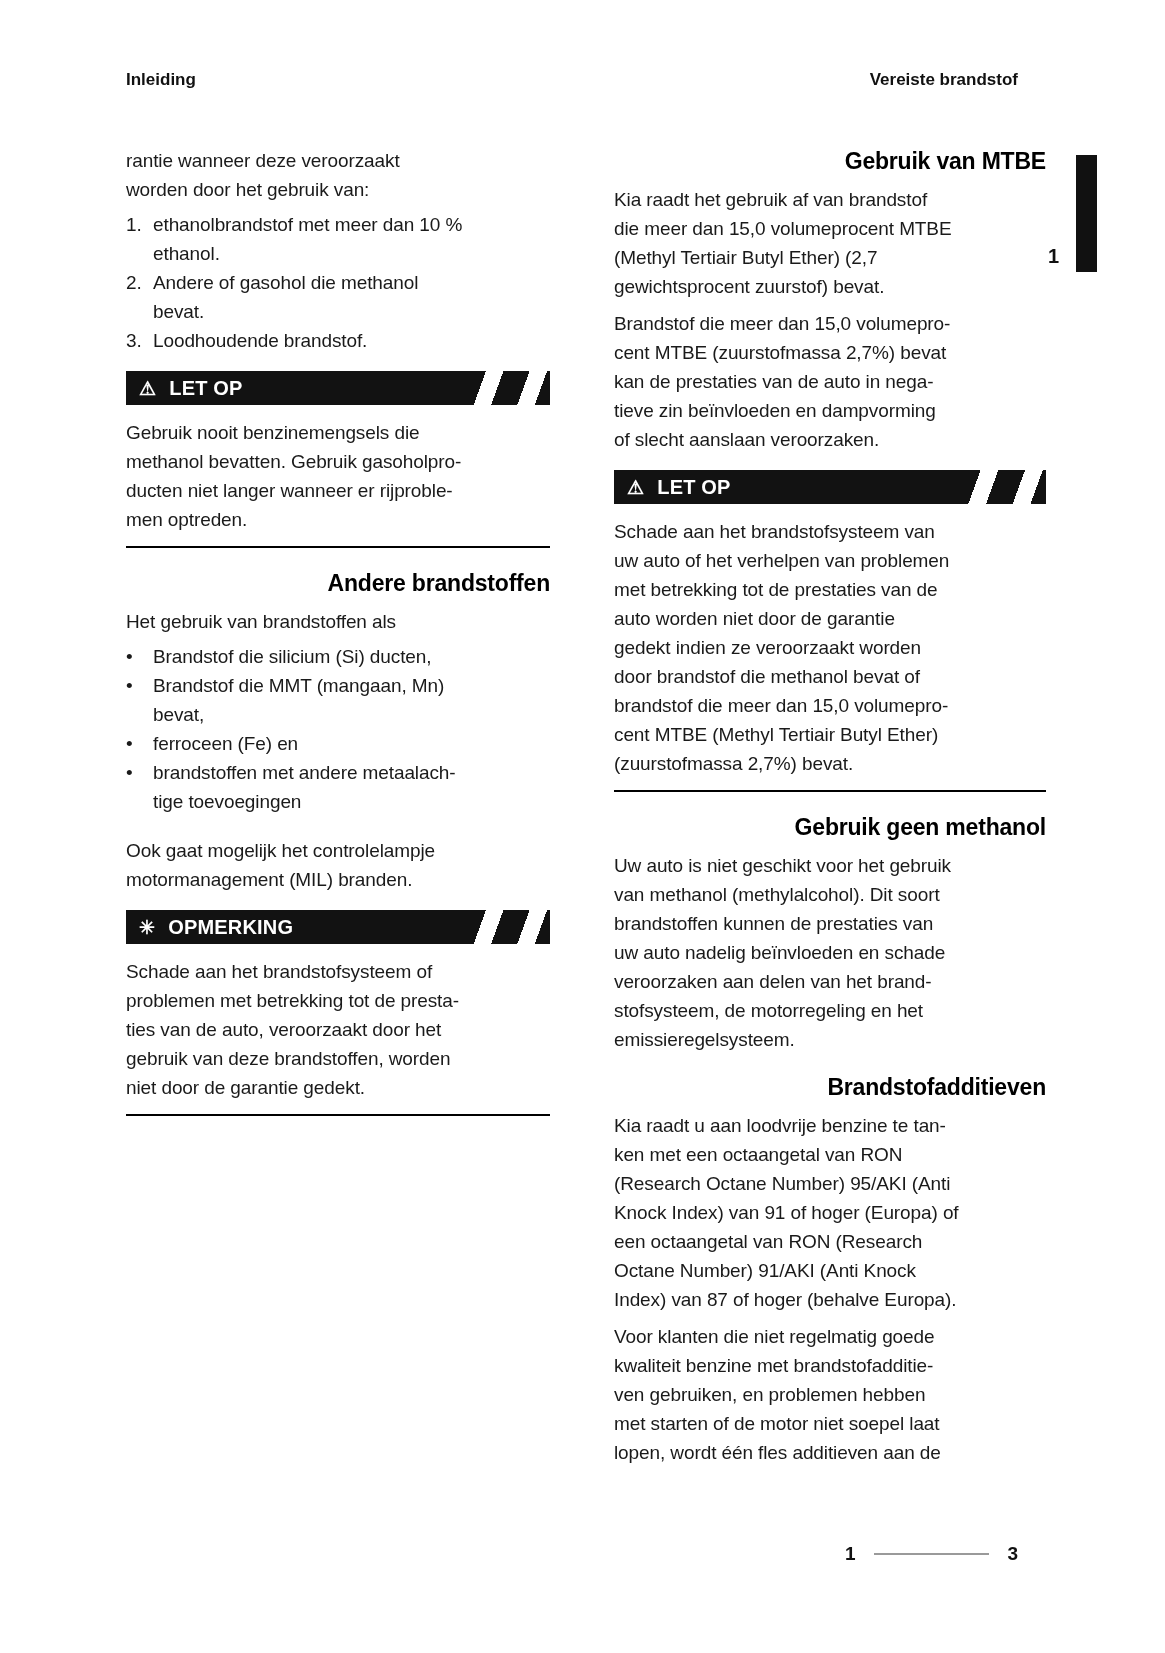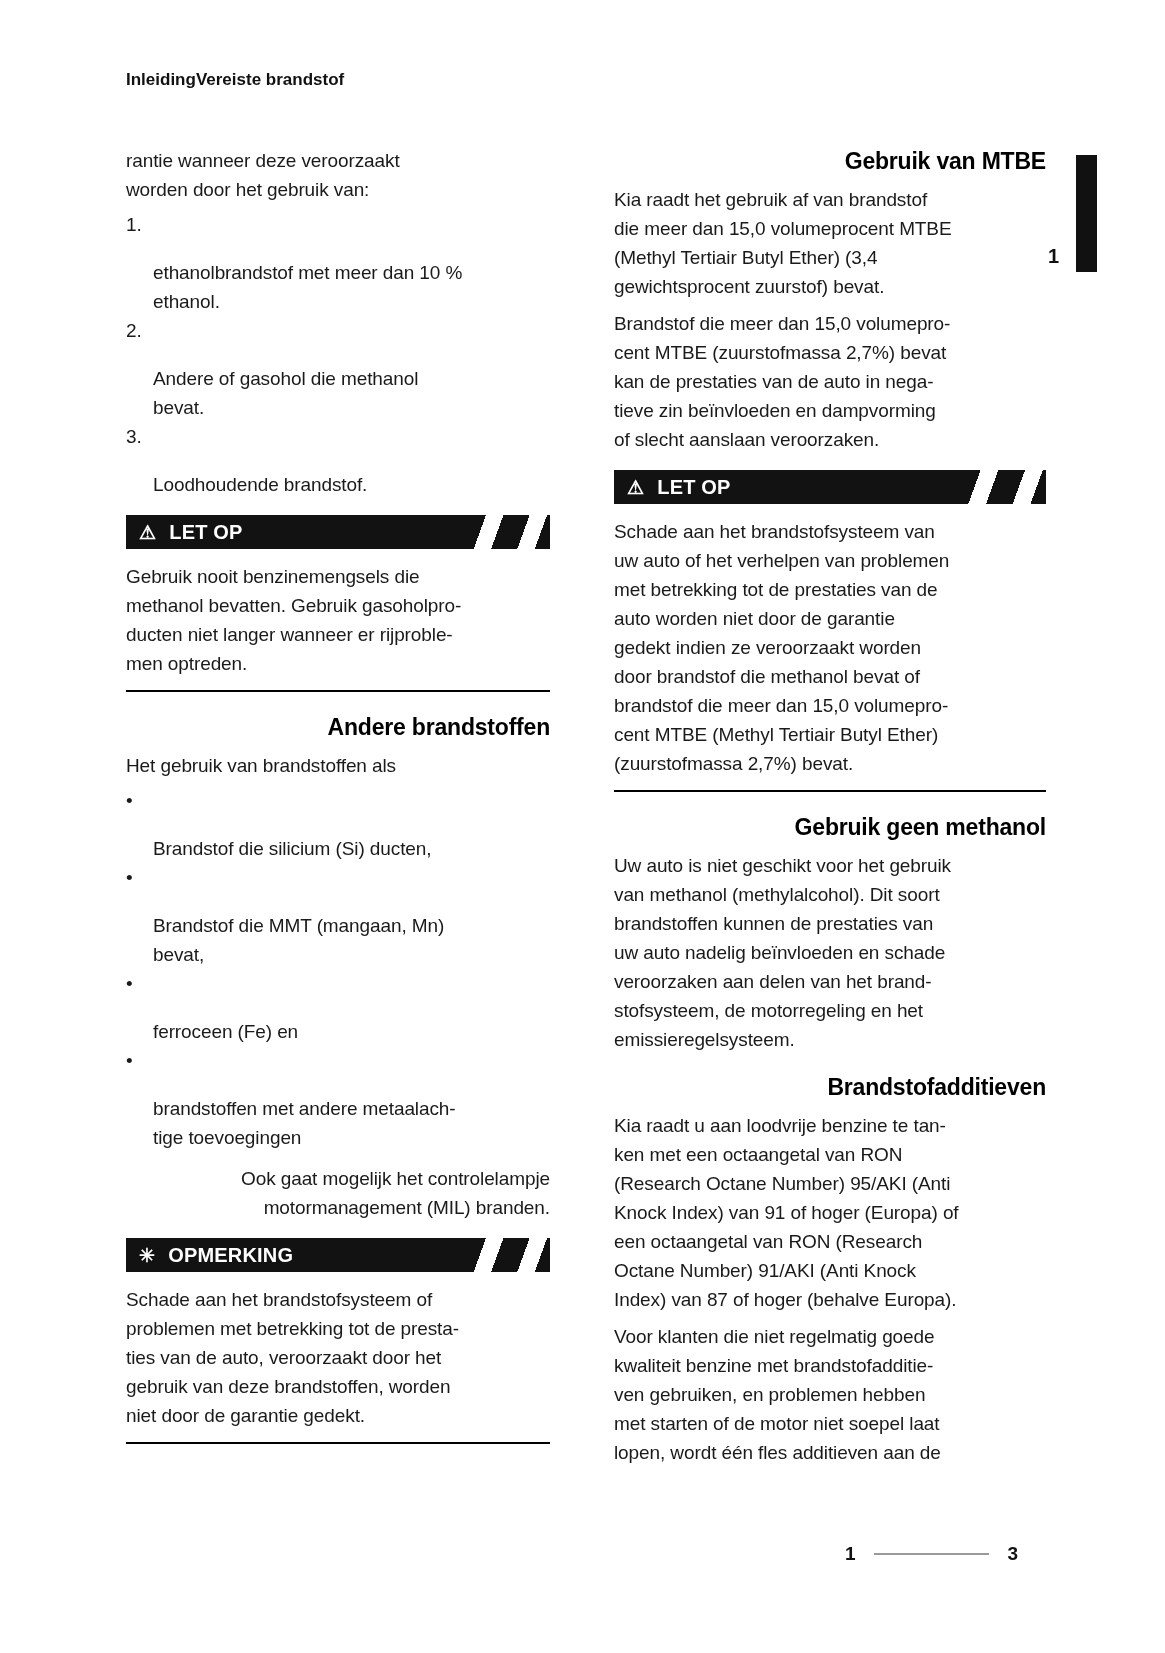--- a/index.html
+++ b/index.html
@@ -12,21 +12,21 @@
     font-family: "Liberation Sans", sans-serif;
     color: #1a1a1a;
     overflow: hidden;
   }
   .header {
     position: absolute;
     top: 70px;
     left: 126px;
     width: 892px;
     display: flex;
-    justify-content: flex-start;
+    justify-content: space-between;
     font-size: 17px;
     font-weight: bold;
     color: #111;
   }
   .columns {
     position: absolute;
     top: 146px;
     left: 126px;
     display: flex;
     gap: 64px;
@@ -50,21 +50,21 @@
   }
   .h.first { margin-top: 2px; }
   .numbered-item, .bullet-item {
     display: flex;
     font-size: 19px;
     line-height: 29px;
     letter-spacing: -0.1px;
   }
   .numbered-item .marker { width: 27px; flex: none; }
   .bullet-item .marker   { width: 27px; flex: none; }
-  .numbered-item .txt, .bullet-item .txt { white-space: pre-line; flex: 1; margin-top: 48px; }
+  .numbered-item .txt, .bullet-item .txt { white-space: pre-line; flex: 1; }
   .banner {
     height: 34px;
     display: flex;
     align-items: center;
     gap: 13px;
     padding-left: 13px;
     color: #ffffff;
     font-weight: bold;
     font-size: 20px;
     letter-spacing: 0.2px;
@@ -176,41 +176,41 @@
       <div class="bullet-item">
         <span class="marker">•</span>
         <span class="txt">ferroceen (Fe) en</span>
       </div>
       <div class="bullet-item">
         <span class="marker">•</span>
         <span class="txt">brandstoffen met andere metaalach-
 tige toevoegingen</span>
       </div>
 
-      <div class="body" style="margin-top:12px;text-align:right;">Ook gaat mogelijk het controlelampje
+      <div class="body" style="margin-top:20px;">Ook gaat mogelijk het controlelampje
 motormanagement (MIL) branden.</div>
 
       <div class="banner">
         <span class="b-icon">✳</span>
         <span>OPMERKING</span>
       </div>
       <div class="body">Schade aan het brandstofsysteem of
 problemen met betrekking tot de presta-
 ties van de auto, veroorzaakt door het
 gebruik van deze brandstoffen, worden
 niet door de garantie gedekt.</div>
 
       <hr class="rule">
     </div>
 
     <div class="col-right">
       <div class="h first">Gebruik van MTBE</div>
       <div class="body">Kia raadt het gebruik af van brandstof
 die meer dan 15,0 volumeprocent MTBE
-(Methyl Tertiair Butyl Ether) (3,4
+(Methyl Tertiair Butyl Ether) (2,7
 gewichtsprocent zuurstof) bevat.</div>
       <div class="body" style="margin-top:8px;">Brandstof die meer dan 15,0 volumepro-
 cent MTBE (zuurstofmassa 2,7%) bevat
 kan de prestaties van de auto in nega-
 tieve zin beïnvloeden en dampvorming
 of slecht aanslaan veroorzaken.</div>
 
       <div class="banner">
         <span class="b-icon">⚠</span>
         <span>LET OP</span>

